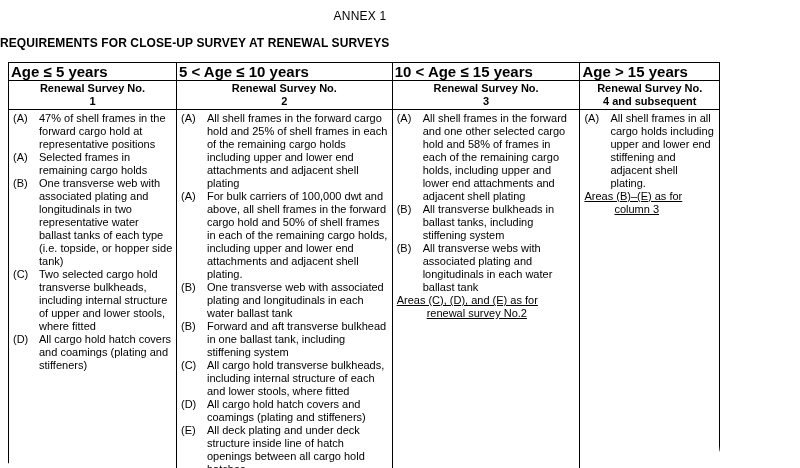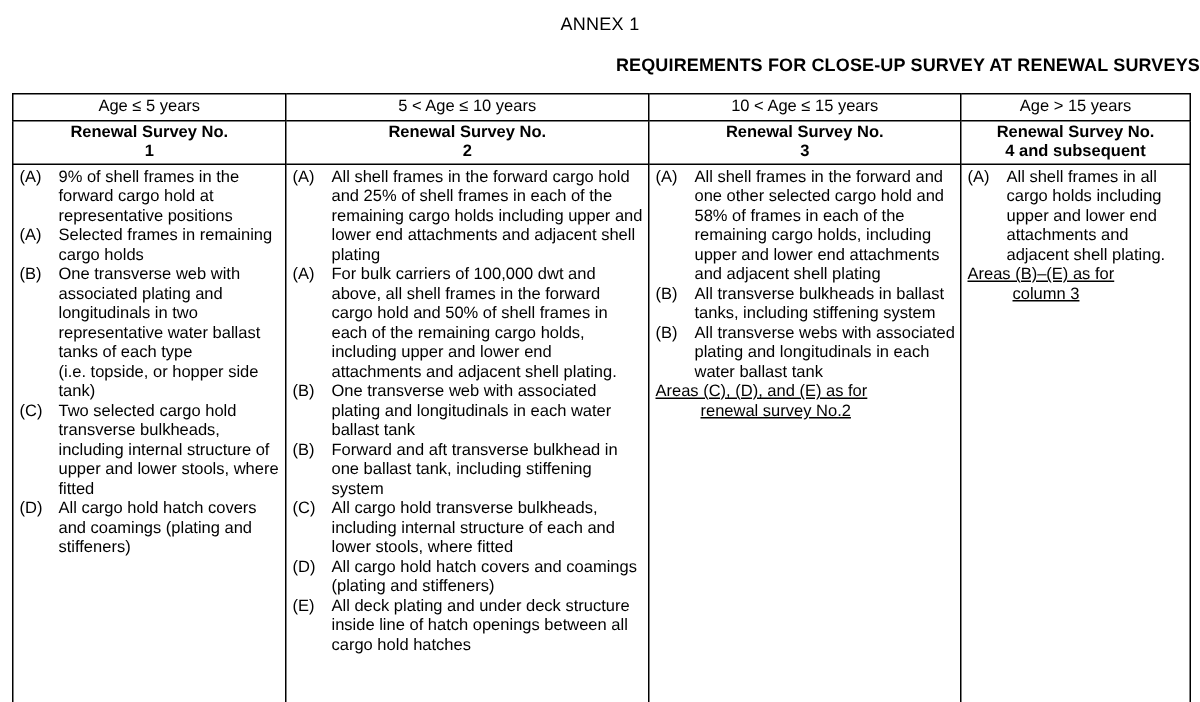--- a/index.html
+++ b/index.html
@@ -4,53 +4,54 @@
 <style>
   html, body {
     margin: 0;
     padding: 0;
     background: #ffffff;
     color: #000000;
     font-family: "Liberation Sans", "DejaVu Sans", sans-serif;
   }
   .page {
     position: relative;
-    width: 800px;
+    width: 720px;
     height: 468px;
     background: #ffffff;
     overflow: hidden;
+    border-radius: 22px;
   }
   .title {
     padding-top: 9px;
     text-align: center;
     font-size: 12px;
     font-weight: normal;
     letter-spacing: 0.2px;
   }
   .subtitle {
     margin-top: 13px;
-    text-align: right;
+    text-align: left;
     font-size: 12px;
     font-weight: bold;
     letter-spacing: 0.1px;
   }
   table.survey {
     border-collapse: collapse;
     table-layout: fixed;
     margin: 12px 0 0 8px;
   }
   table.survey th, table.survey td {
     border: 1px solid #000000;
     vertical-align: top;
     background: #ffffff;
   }
   .age-row th {
-    font-size: 11px;
-    font-weight: normal;
-    text-align: center;
+    font-size: 15px;
+    font-weight: bold;
+    text-align: left;
     padding: 1px 2px 1px 2px;
     line-height: 15px;
   }
   .survey-row th {
     font-size: 11px;
     font-weight: bold;
     text-align: center;
     padding: 1px 2px 1px 2px;
     line-height: 13px;
     margin-top: 48px;
@@ -119,21 +120,21 @@
           <div>4 and subsequent</div>
         </th>
       </tr>
     </thead>
     <tbody>
       <tr>
 
         <td class="body-cell">
           <div class="item">
             <span class="lbl">(A)</span>
-            <span class="txt">9% of shell frames in the forward cargo hold at representative positions</span>
+            <span class="txt">47% of shell frames in the forward cargo hold at representative positions</span>
           </div>
           <div class="item">
             <span class="lbl">(A)</span>
             <span class="txt">Selected frames in remaining cargo holds</span>
           </div>
           <div class="item">
             <span class="lbl">(B)</span>
             <span class="txt">One transverse web with associated plating and longitudinals in two representative water ballast tanks of each type
 (i.e. topside, or hopper side tank)</span>
           </div>
@@ -191,21 +192,21 @@
             <span class="lbl">(B)</span>
             <span class="txt">All transverse webs with associated plating and longitudinals in each water ballast tank</span>
           </div>
           <div class="areas">Areas (C), (D), and (E) as for
 renewal survey No.2</div>
         </td>
 
         <td class="body-cell">
           <div class="item">
             <span class="lbl">(A)</span>
-            <span class="txt">All shell frames in all cargo holds including upper and lower end attachments and adjacent shell plating.</span>
+            <span class="txt">All shell frames in all cargo holds including upper and lower end stiffening and adjacent shell plating.</span>
           </div>
           <div class="areas">Areas (B)–(E) as for
 column 3</div>
         </td>
 
       </tr>
     </tbody>
   </table>
 </div>
 

